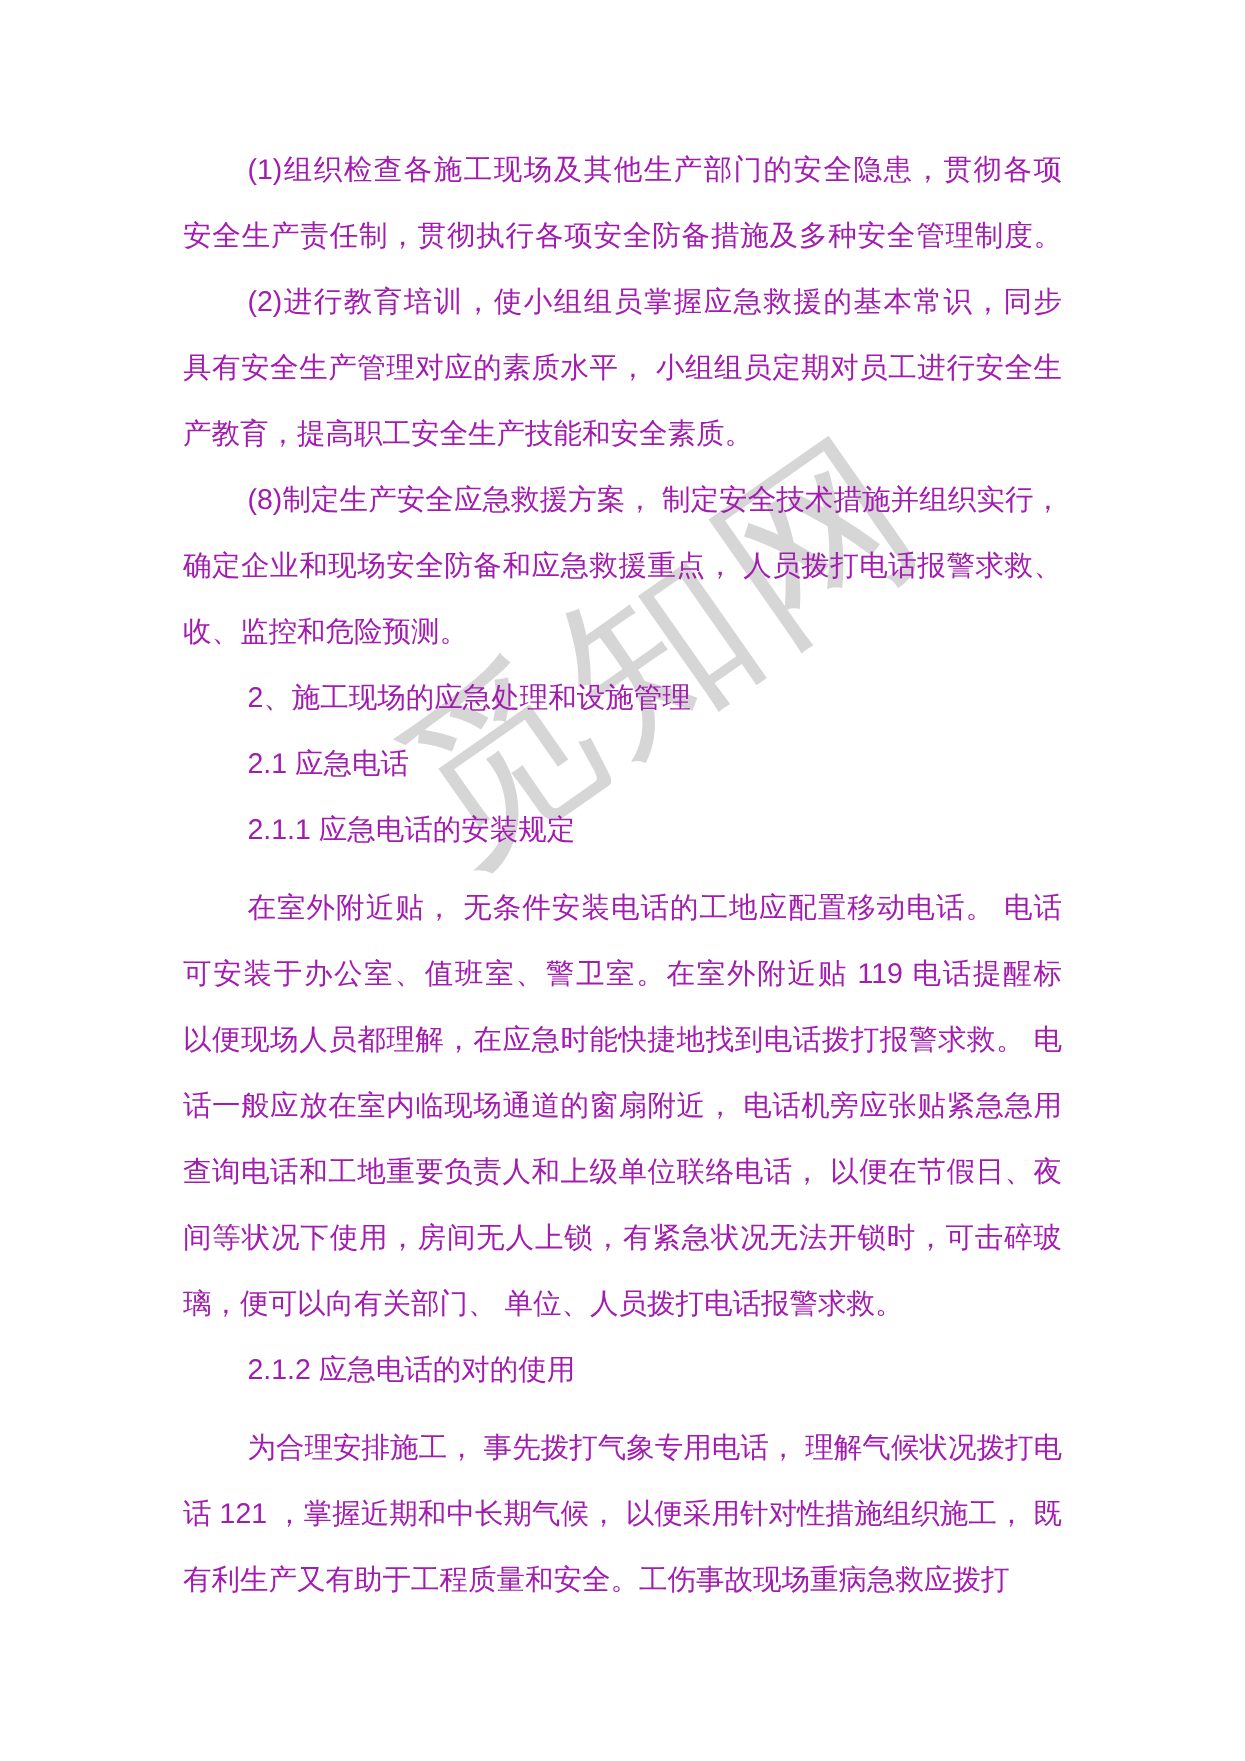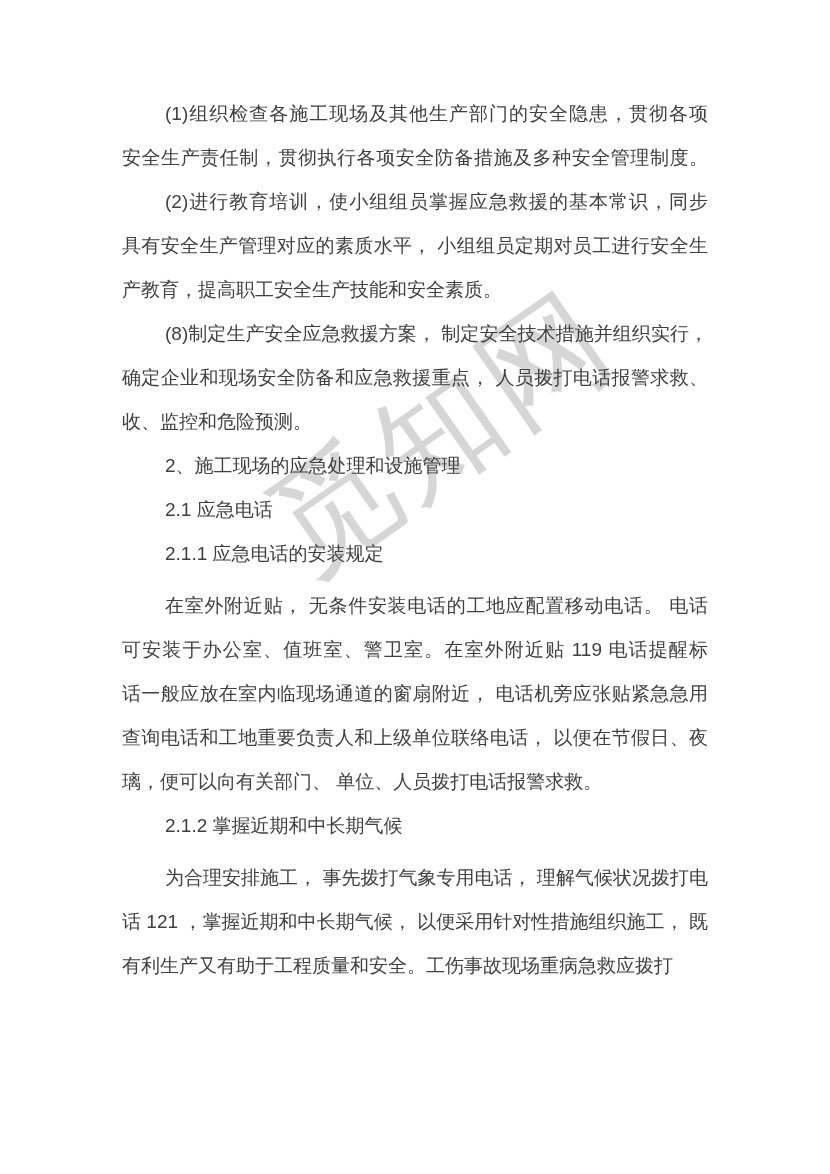--- a/index.html
+++ b/index.html
@@ -29,21 +29,21 @@
     transform-origin: center center;
     pointer-events: none;
     user-select: none;
   }
   .content {
     position: absolute;
     left: 122px;
     top: 92px;
     width: 586px;
     z-index: 1;
-    color: #404040;
+    color: #a21caf;
     font-size: 19px;
   }
   .block { margin: 0; }
   .block.space-before { margin-top: 8px; }
   .line {
     height: 44px;
     line-height: 44px;
     text-align: justify;
     text-align-last: left;
     overflow: hidden;
@@ -80,26 +80,28 @@
       </div>
       <div class="block heading">
         <div class="line indent">2.1 应急电话</div>
       </div>
       <div class="block heading">
         <div class="line indent">2.1.1 应急电话的安装规定</div>
       </div>
       <div class="block paragraph space-before">
         <div class="line indent fill">在室外附近贴， 无条件安装电话的工地应配置移动电话。 电话</div>
         <div class="line fill">可安装于办公室、值班室、警卫室。在室外附近贴 119 电话提醒标志，</div>
+        <div class="line fill">以便现场人员都理解，在应急时能快捷地找到电话拨打报警求救。 电</div>
         <div class="line fill">话一般应放在室内临现场通道的窗扇附近， 电话机旁应张贴紧急急用</div>
         <div class="line fill">查询电话和工地重要负责人和上级单位联络电话， 以便在节假日、夜</div>
+        <div class="line fill">间等状况下使用，房间无人上锁，有紧急状况无法开锁时，可击碎玻</div>
         <div class="line">璃，便可以向有关部门、 单位、人员拨打电话报警求救。</div>
       </div>
       <div class="block heading">
-        <div class="line indent">2.1.2 掌握近期和中长期气候</div>
+        <div class="line indent">2.1.2 应急电话的对的使用</div>
       </div>
       <div class="block paragraph space-before">
         <div class="line indent fill">为合理安排施工， 事先拨打气象专用电话， 理解气候状况拨打电</div>
         <div class="line fill">话 121 ，掌握近期和中长期气候， 以便采用针对性措施组织施工， 既</div>
         <div class="line">有利生产又有助于工程质量和安全。工伤事故现场重病急救应拨打</div>
       </div>
     </div>
 </div>
 
 </body></html>

